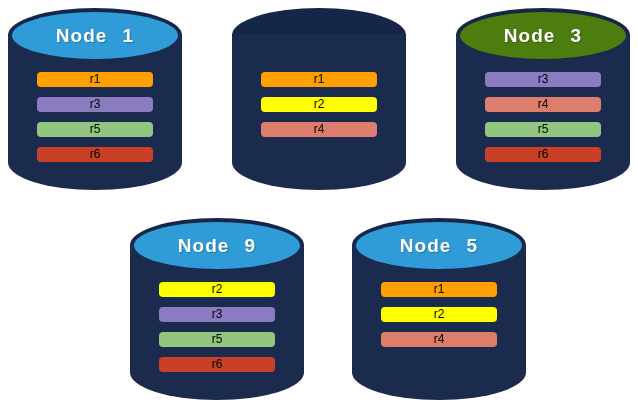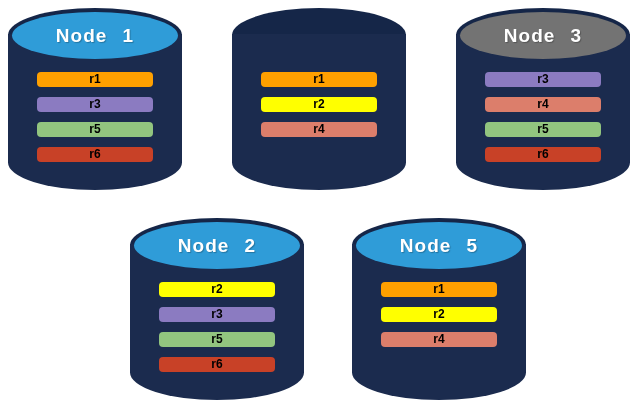--- a/index.html
+++ b/index.html
@@ -82,21 +82,21 @@
     flex-direction: column;
     gap: 10px;
   }
   .bar {
     height: 15px;
     border-radius: 4px;
     display: flex;
     align-items: center;
     justify-content: center;
     color: #000000;
-    font-weight: bold;
+    font-weight: normal;
     font-size: 12px;
     line-height: 15px;
   }
 </style>
 </head>
 <body>
 
 <div class="canvas">
   <div class="row row-top">
   <div class="cylinder">
@@ -119,37 +119,37 @@
     <div class="bars">
           <div class="bar" style="background: rgb(255, 160, 0); color: rgb(0, 0, 0);">r1</div>
           <div class="bar" style="background: rgb(255, 255, 0); color: rgb(0, 0, 0);">r2</div>
           <div class="bar" style="background: rgb(220, 126, 107); color: rgb(0, 0, 0);">r4</div>
         </div>
   </div>
 
   <div class="cylinder">
     <div class="cyl-rim" style="background: rgb(21, 38, 72);"></div>
     <div class="cyl-body" style="background: rgb(27, 43, 78);"></div>
-    <div class="cyl-top" style="background: #737373;">
+    <div class="cyl-top" style="background: #4d7c0f;">
       <span class="node-label" style="color: rgb(255, 255, 255);">Node 3</span>
     </div>
     <div class="bars">
           <div class="bar" style="background: rgb(139, 123, 193); color: rgb(0, 0, 0);">r3</div>
           <div class="bar" style="background: rgb(220, 126, 107); color: rgb(0, 0, 0);">r4</div>
           <div class="bar" style="background: rgb(146, 197, 127); color: rgb(0, 0, 0);">r5</div>
           <div class="bar" style="background: rgb(200, 65, 39); color: rgb(0, 0, 0);">r6</div>
         </div>
   </div>
 </div>
   <div class="row row-bottom">
   <div class="cylinder">
     <div class="cyl-rim" style="background: rgb(21, 38, 72);"></div>
     <div class="cyl-body" style="background: rgb(27, 43, 78);"></div>
     <div class="cyl-top" style="background: rgb(47, 156, 216);">
-      <span class="node-label" style="color: rgb(255, 255, 255);">Node 2</span>
+      <span class="node-label" style="color: rgb(255, 255, 255);">Node 9</span>
     </div>
     <div class="bars">
           <div class="bar" style="background: rgb(255, 255, 0); color: rgb(0, 0, 0);">r2</div>
           <div class="bar" style="background: rgb(139, 123, 193); color: rgb(0, 0, 0);">r3</div>
           <div class="bar" style="background: rgb(146, 197, 127); color: rgb(0, 0, 0);">r5</div>
           <div class="bar" style="background: rgb(200, 65, 39); color: rgb(0, 0, 0);">r6</div>
         </div>
   </div>
 
   <div class="cylinder">

